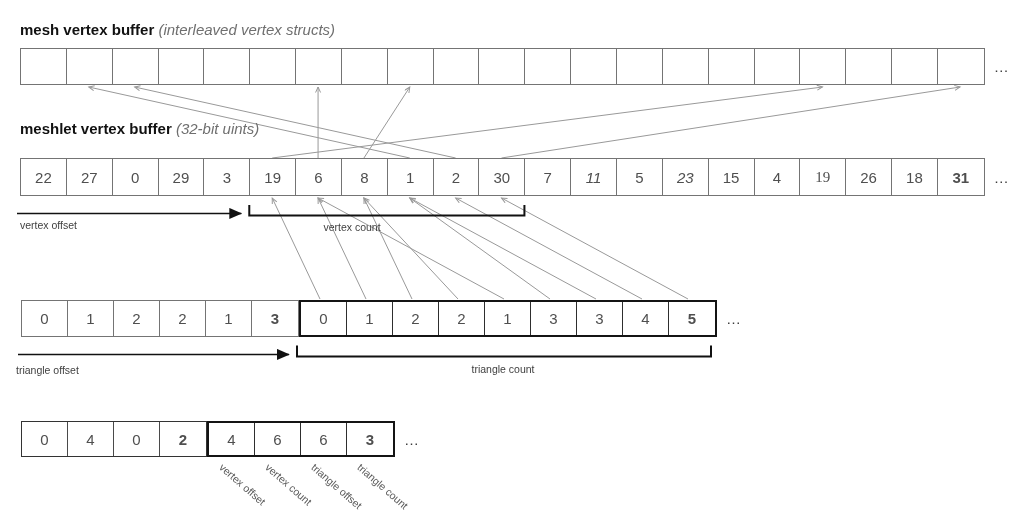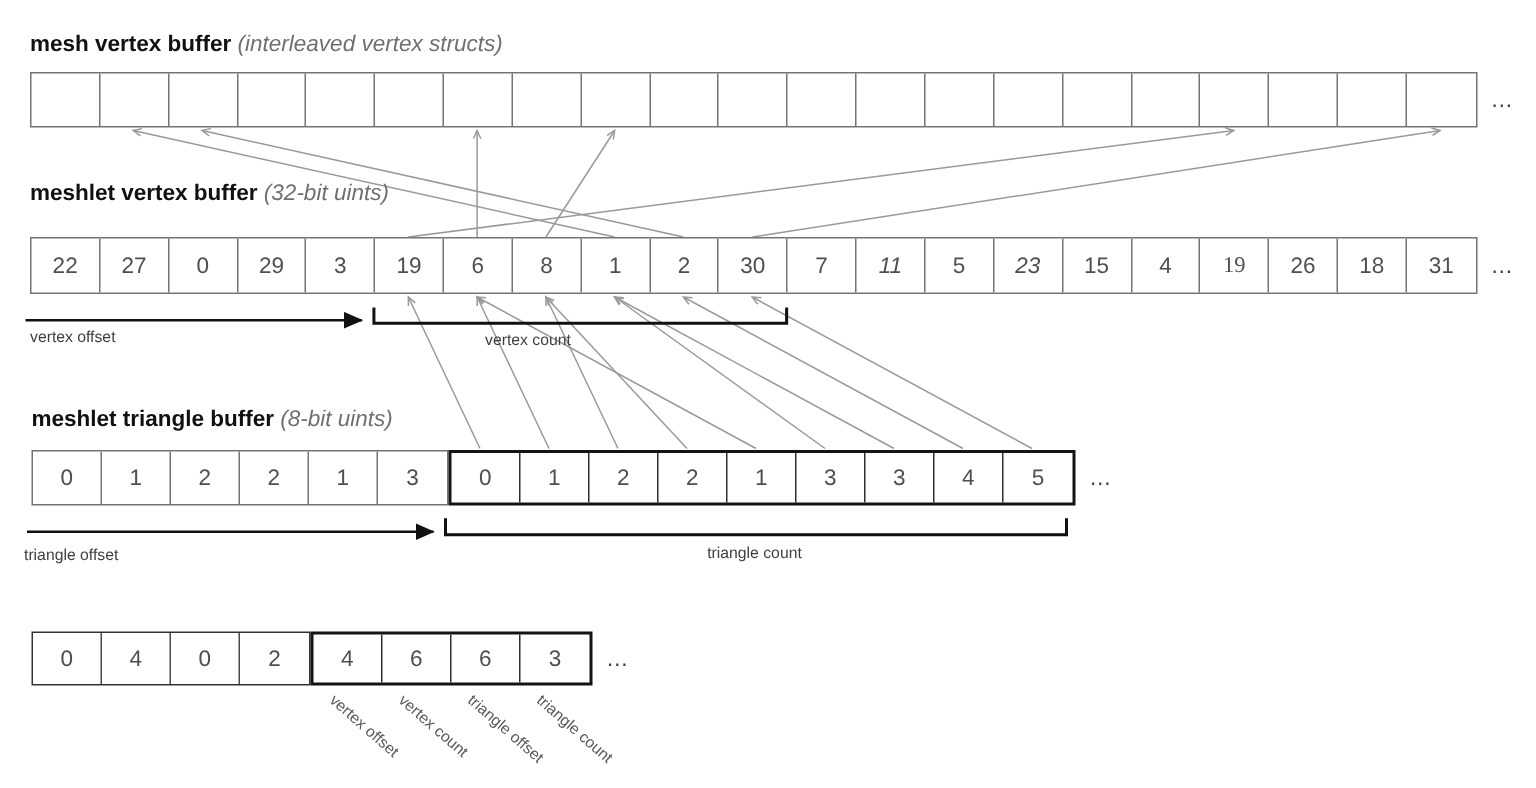--- a/index.html
+++ b/index.html
@@ -9,21 +9,21 @@
   .buf-title .bold{font-weight:700;}
   .buf-title .sub{font-weight:400;font-style:italic;color:#6f6f6f;}
   .buf-row{position:absolute;display:flex;align-items:stretch;}
   .grp{display:flex;box-sizing:border-box;}
   .grp.normal{border:1.5px solid #747474;}
   .grp.normal .cell{border-right:1.5px solid #747474;}
   .grp.dark{border:1.8px solid #333333;}
   .grp.dark .cell{border-right:1.4px solid #4a4a4a;}
   .grp.bold{border:2.6px solid #141414;}
   .grp.bold .cell{border-right:1.5px solid #2e2e2e;}
-  .grp .cell:last-child{border-right:none;}
+  .grp .cell:last-child{border-right:none;font-weight:bold;}
   .cell{display:flex;align-items:center;justify-content:center;box-sizing:border-box;
         font-size:15px;color:#4f4f4f;}
   .dots{align-self:center;margin-left:9px;font-size:15px;color:#3c3c3c;letter-spacing:1px;}
   .ann-label{position:absolute;font-size:10.5px;color:#3f3f3f;white-space:nowrap;}
   .ann-label.centered{transform:translateX(-50%);}
   .rot-label{position:absolute;font-size:10.5px;color:#585858;white-space:nowrap;
              transform:rotate(41deg);transform-origin:0 0;}
   #arrow-layer{position:absolute;left:0;top:0;pointer-events:none;}
 </style>
 </head>
@@ -65,24 +65,20 @@
       </g>
   </svg>
 
   <div class="buf-title" style="left:20px;top:21px">
     <span class="bold">mesh vertex buffer</span>
     <span class="sub">(interleaved vertex structs)</span>
   </div>
   <div class="buf-title" style="left:20px;top:120px">
     <span class="bold">meshlet vertex buffer</span>
     <span class="sub">(32-bit uints)</span>
-  </div>
-  <div class="buf-title" style="left:21px;top:271px">
-    <span class="bold">meshlet triangle buffer</span>
-    <span class="sub">(8-bit uints)</span>
   </div>
 
   <div class="buf-row" id="row-mesh_vertex" style="left: 20px; top: 48px; height: 37px;">
       <div class="grp normal">
         <div class="cell" style="width: 45.857px;"></div>
         <div class="cell" style="width: 45.857px;"></div>
         <div class="cell" style="width: 45.857px;"></div>
         <div class="cell" style="width: 45.857px;"></div>
         <div class="cell" style="width: 45.857px;"></div>
         <div class="cell" style="width: 45.857px;"></div>

